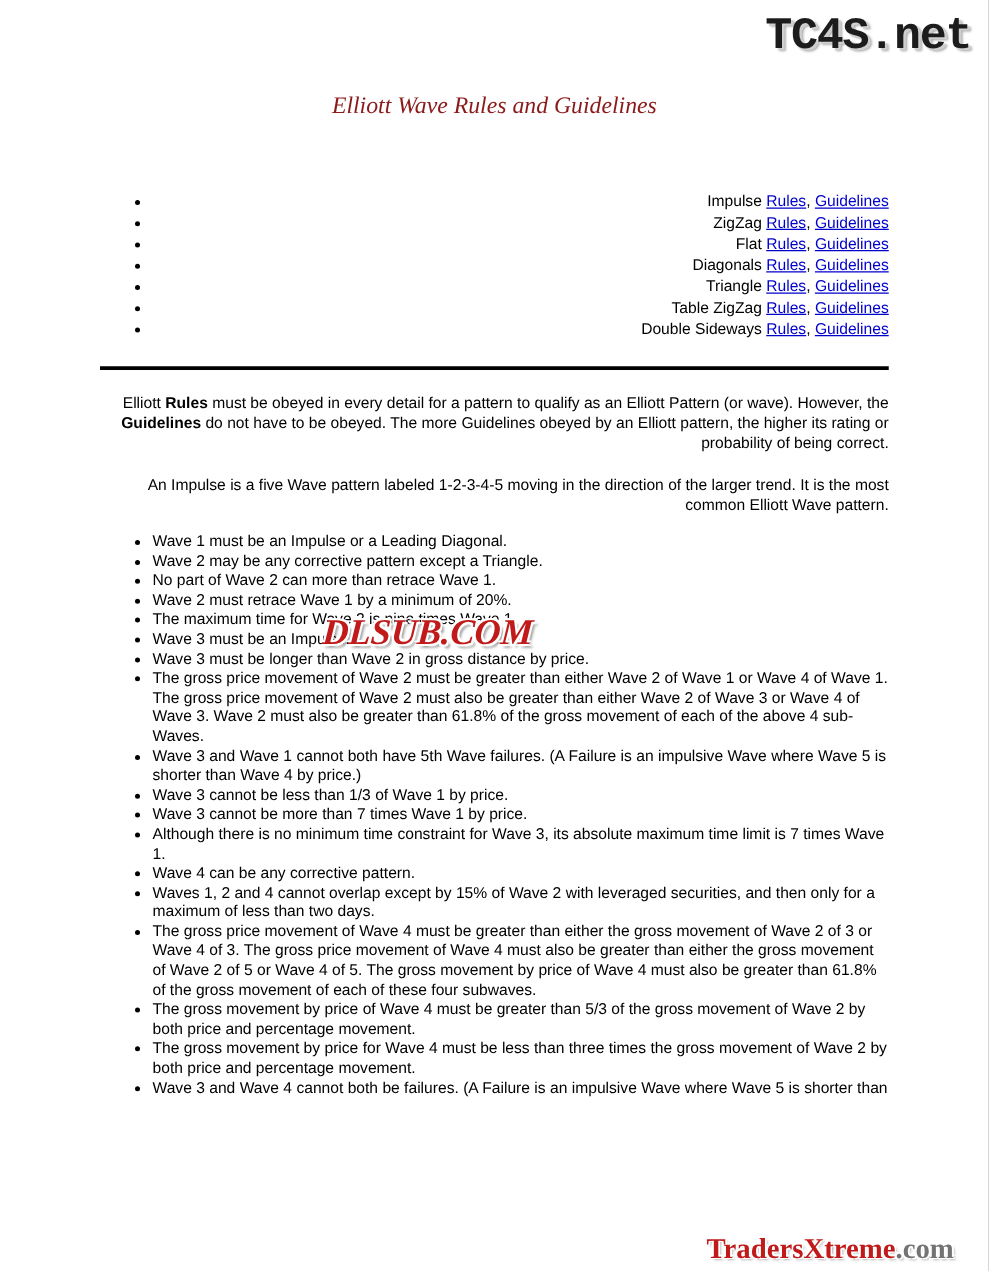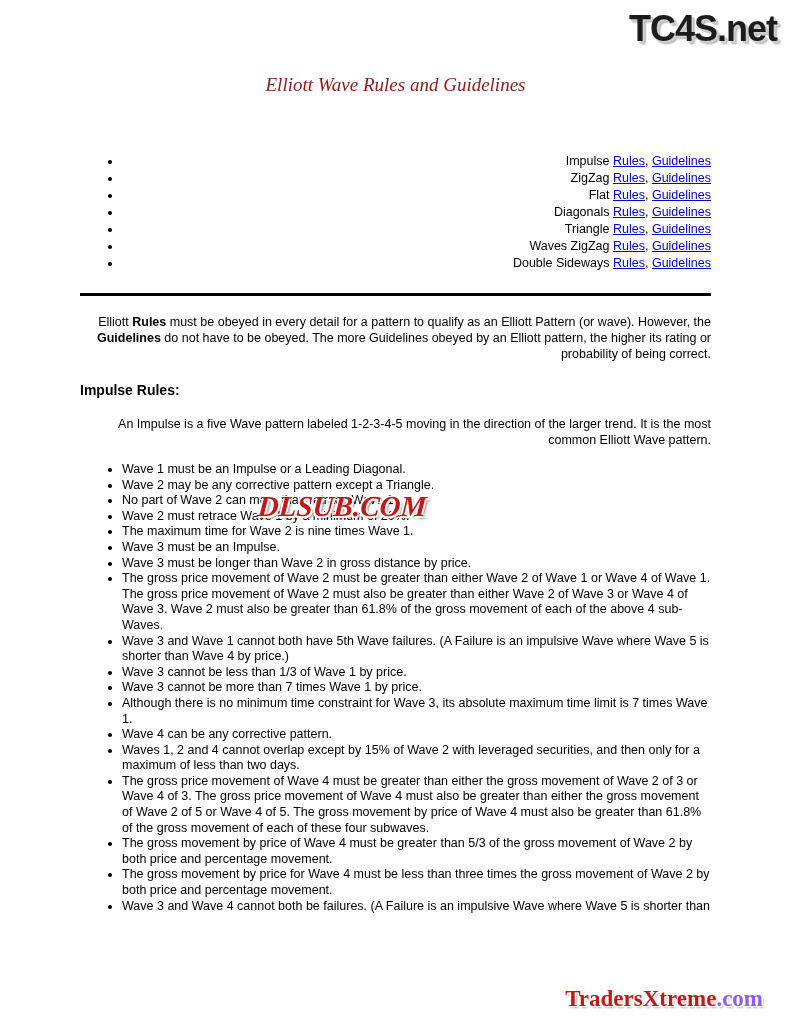--- a/index.html
+++ b/index.html
@@ -14,21 +14,21 @@
     background: #ffffff;
     overflow: hidden;
     font-family: "Liberation Sans", sans-serif;
     box-sizing: border-box;
   }
   
   .wm-top {
     position: absolute;
     top: 8px;
     right: 14px;
-    font-family: Liberation Sans, sans-serif;
+    font-family: Liberation Mono, monospace;
     font-weight: bold;
     font-size: 36px;
     letter-spacing: -1px;
     color: #1c1c1c;
     text-shadow: 2px 2px 0 #cfcfcf, 3px 3px 2px rgba(0,0,0,0.35);
     white-space: nowrap;
   }
   
   .doc-title {
     position: absolute;
@@ -132,49 +132,48 @@
     font-size: 23px;
     color: #c01a1a;
     text-shadow:
       -1.3px -1.3px 0 #ffffff,
        1.3px -1.3px 0 #ffffff,
       -1.3px  1.3px 0 #ffffff,
        1.3px  1.3px 0 #ffffff,
        2px 2px 2px rgba(0,0,0,0.3);
     white-space: nowrap;
   }
-  .wm-bot .dark { color: #8b5cf6; text-align: right; }
+  .wm-bot .dark { color: #737373; text-align: right; }
 </style>
 </head>
 <body>
 
 <div class="page">
 
   <div class="wm-top">TC4S.net</div>
 
   <div class="doc-title">Elliott Wave Rules and Guidelines</div>
 
   <div class="content">
 
 
     <ul class="toc">
       <li><span>Impulse</span> <a class="link">Rules</a><span>,</span> <a class="link">Guidelines</a></li>
       <li><span>ZigZag</span> <a class="link">Rules</a><span>,</span> <a class="link">Guidelines</a></li>
       <li><span>Flat</span> <a class="link">Rules</a><span>,</span> <a class="link">Guidelines</a></li>
       <li><span>Diagonals</span> <a class="link">Rules</a><span>,</span> <a class="link">Guidelines</a></li>
       <li><span>Triangle</span> <a class="link">Rules</a><span>,</span> <a class="link">Guidelines</a></li>
-      <li><span>Waves ZigZag</span> <a class="link">Rules</a><span>,</span> <a class="link">Guidelines</a></li>
+      <li><span>Table ZigZag</span> <a class="link">Rules</a><span>,</span> <a class="link">Guidelines</a></li>
       <li><span>Double Sideways</span> <a class="link">Rules</a><span>,</span> <a class="link">Guidelines</a></li>
     </ul>
 
     <hr class="rule">
 
     <p class="para"><span>Elliott </span><b>Rules</b><span> must be obeyed in every detail for a pattern to qualify as an Elliott Pattern (or wave). However, the </span><b>Guidelines</b><span> do not have to be obeyed. The more Guidelines obeyed by an Elliott pattern, the higher its rating or probability of being correct.</span></p>
 
-    <h3 class="sub">Impulse Rules:</h3>
 
     <p class="para">An Impulse is a five Wave pattern labeled 1-2-3-4-5 moving in the direction of the larger trend. It is the most common Elliott Wave pattern.</p>
 
     <ul class="rules">
       <li>Wave 1 must be an Impulse or a Leading Diagonal.</li>
       <li>Wave 2 may be any corrective pattern except a Triangle.</li>
       <li>No part of Wave 2 can more than retrace Wave 1.</li>
       <li>Wave 2 must retrace Wave 1 by a minimum of 20%.</li>
       <li>The maximum time for Wave 2 is nine times Wave 1.</li>
       <li>Wave 3 must be an Impulse.</li>

